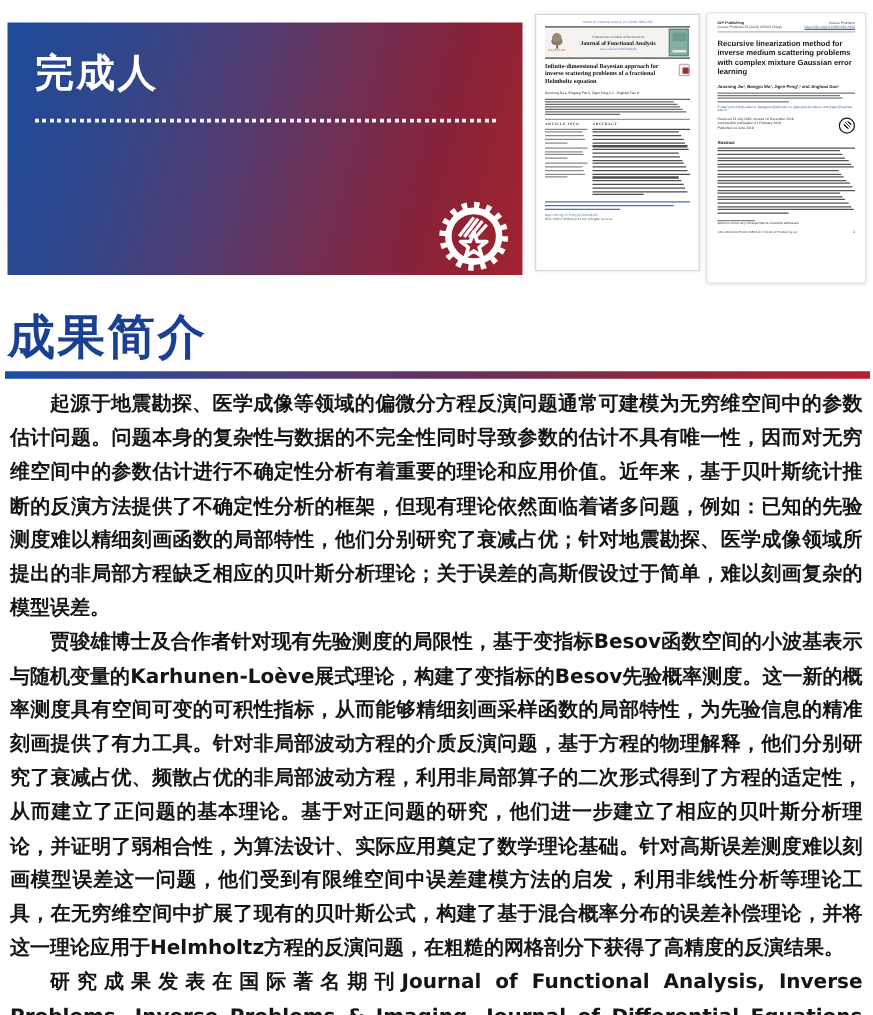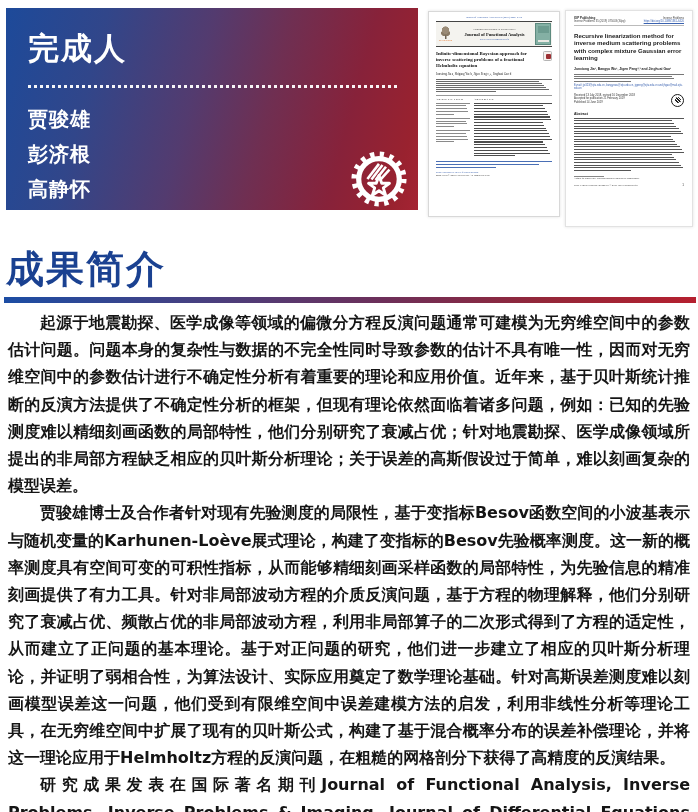--- a/index.html
+++ b/index.html
@@ -3,21 +3,21 @@
 <meta charset="utf-8">
 <style>
   html,body{margin:0;padding:0;}
   body{
     width:698px;height:812px;position:relative;background:#ffffff;
     font-family:"DejaVu Sans","Liberation Sans",sans-serif;
     overflow:hidden;
   }
   
   .banner{
-    position:absolute;left:6px;top:8px;width:412px;height:202px;
+    position:absolute;left:6px;top:18px;width:412px;height:202px;
     background:linear-gradient(105deg,#1d4a9a 0%,#31468a 22%,#533b6f 45%,#6f2f52 62%,#87223a 80%,#99222f 94%,#a52433 100%);
     color:#fff;box-sizing:border-box;padding:14px 20px 0 22px;
   }
   .banner h1{
     margin:6px 0 0 0;font-size:31px;font-weight:bold;letter-spacing:2px;
   }
   .banner .dash{
     margin-top:15px;height:3px;
     background-image:repeating-linear-gradient(90deg,#ffffff 0 3px,rgba(255,255,255,0) 3px 6px);
     opacity:.95;
@@ -119,25 +119,20 @@
   .ip .bottomrow{display:flex;justify-content:space-between;margin-top:3px;align-items:center;}
   .ip .issn{font-size:2.4px;color:#555;}
   .ip .pageno{font-size:3px;color:#333;}
 </style>
 </head>
 <body>
 
 <div class="banner">
   <h1>完成人</h1>
   <div class="dash"></div>
-  <div class="names">
-    <div>贾骏雄</div>
-    <div>彭济根</div>
-    <div>高静怀</div>
-  </div>
   <svg class="emblem" viewBox="0 0 100 100">
     <circle cx="50" cy="50" r="42" fill="none" stroke="#ffffff" stroke-width="11" stroke-dasharray="7.2 9.3"></circle>
     <circle cx="50" cy="50" r="35" fill="none" stroke="#ffffff" stroke-width="9"></circle>
     <g stroke="#ffffff" stroke-width="4.5" fill="none">
       <path d="M30,50 L50,24"></path>
       <path d="M37,51 L56,26"></path>
       <path d="M44,52 L62,29"></path>
       <path d="M51,53 L68,34"></path>
     </g>
     <path d="M50,44 L54.7,57.2 L68,57.4 L57.4,65.4 L61.4,78 L50,70.2 L38.6,78 L42.6,65.4 L32,57.4 L45.3,57.2 Z" fill="none" stroke="#ffffff" stroke-width="5" stroke-linejoin="round"></path>

